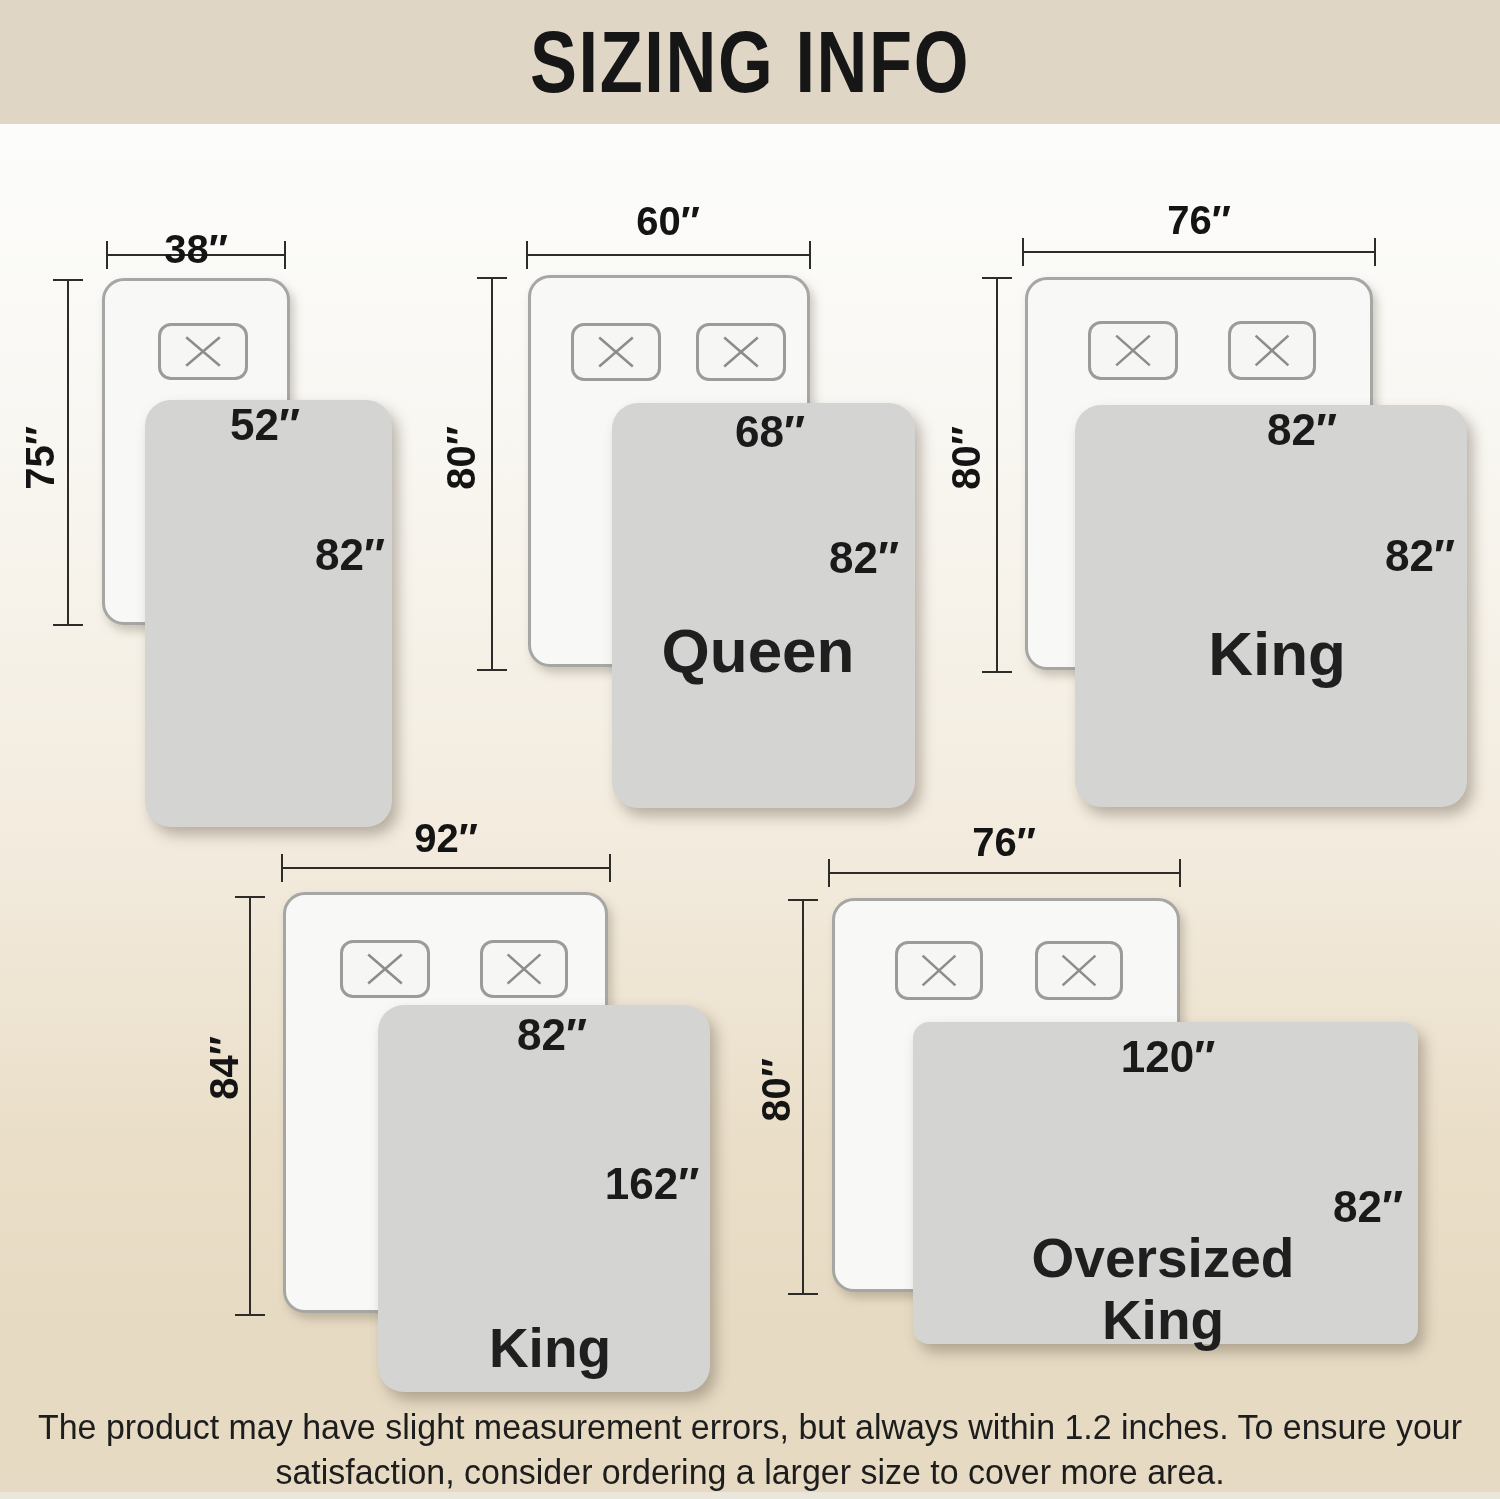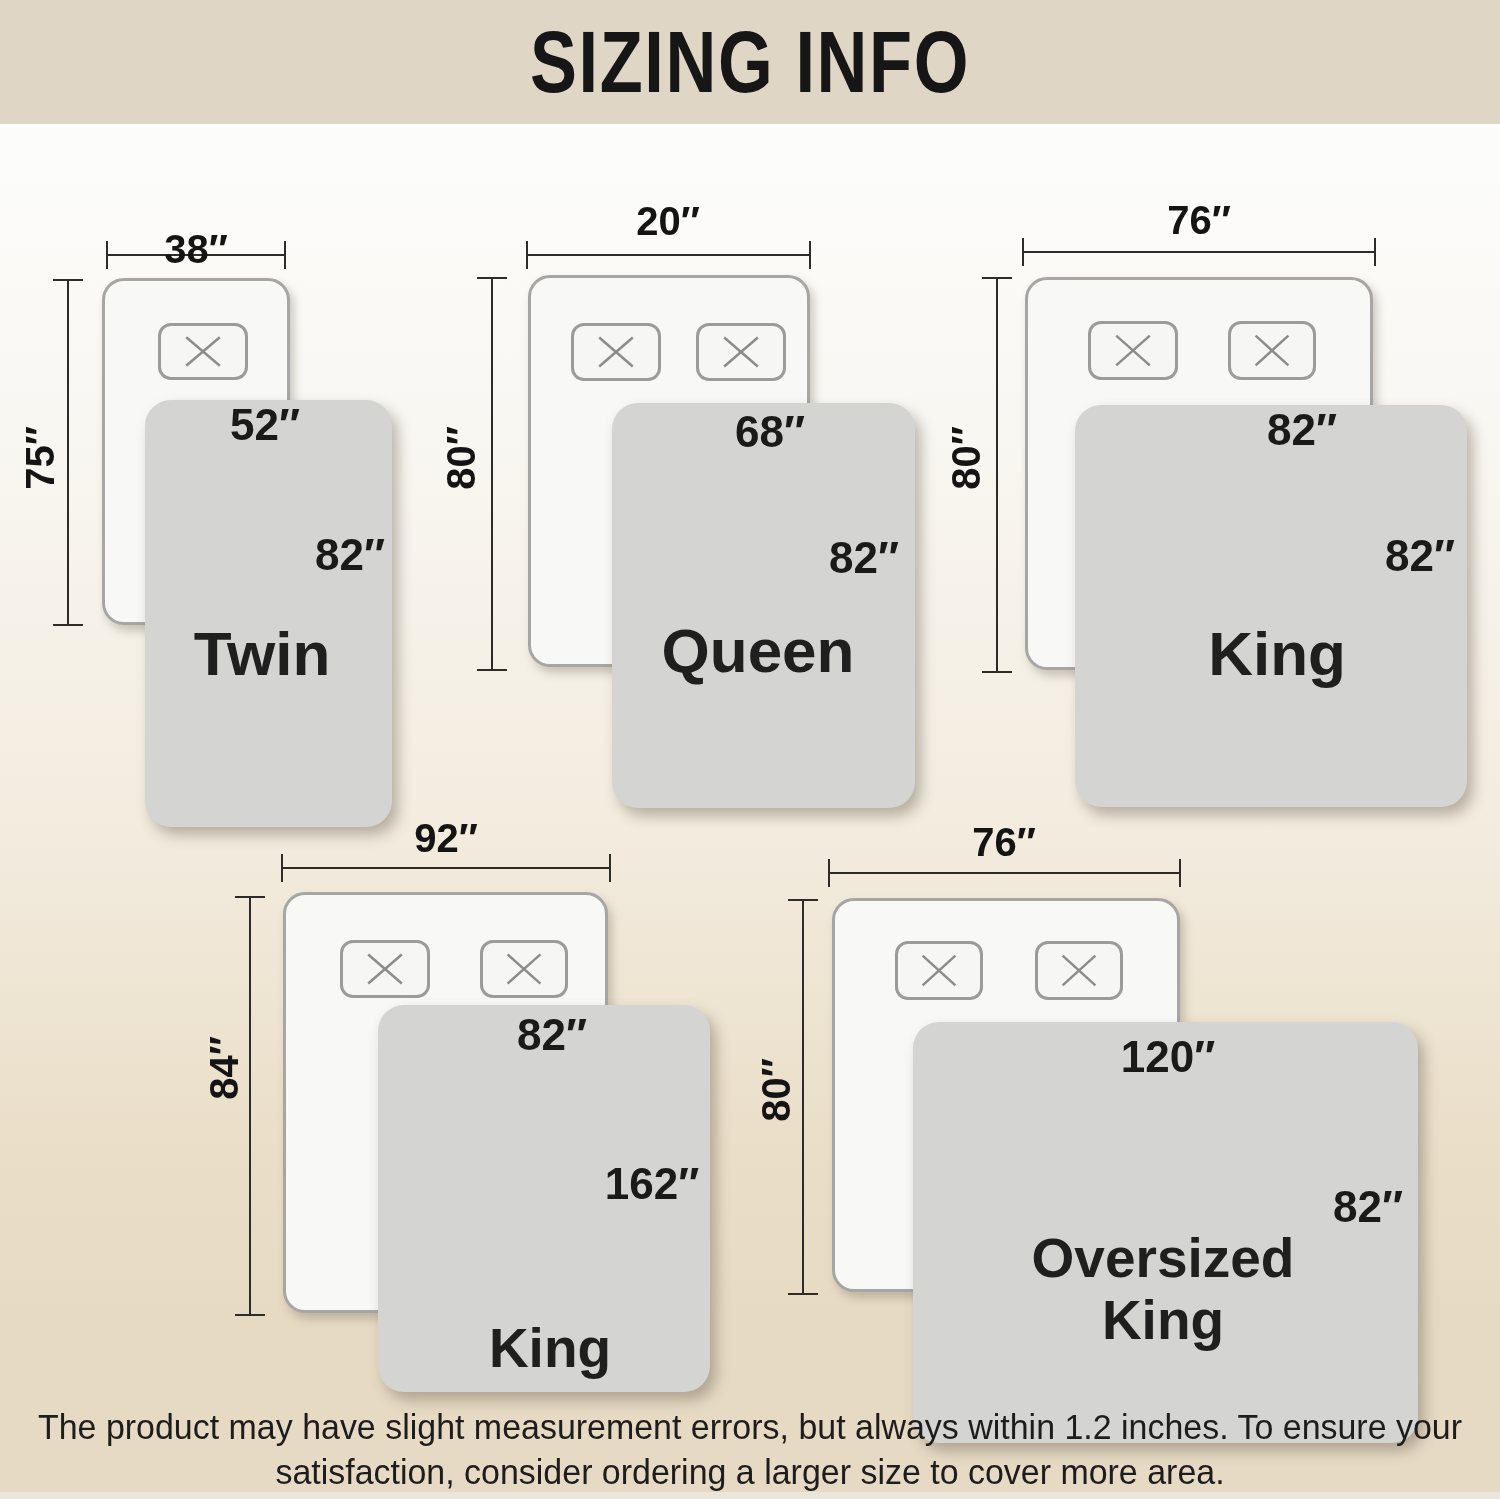--- a/index.html
+++ b/index.html
@@ -76,26 +76,25 @@
       <div class="pillow" style="left: 53px; top: 42px; width: 90px; height: 57px;">
         <svg viewBox="0 0 100 100" preserveAspectRatio="none">
           <line x1="30" y1="22" x2="70" y2="78" stroke="#8c8c8a" stroke-width="2.5" vector-effect="non-scaling-stroke"></line>
           <line x1="70" y1="22" x2="30" y2="78" stroke="#8c8c8a" stroke-width="2.5" vector-effect="non-scaling-stroke"></line>
         </svg>
       </div>
     </div>
     <div class="blanket" style="left: 145px; top: 400px; width: 247px; height: 427px;">
       <div class="blanket-num" style="left: 120px; top: 25px;">52″</div>
       <div class="blanket-num" style="left: 205px; top: 155px;">82″</div>
-      <div class="size-name" style="left: 117px; top: 253px;">Twin</div>
     </div>
     <div class="dim-line" style="left: 527px; top: 254px; width: 283px; height: 2px;"></div>
     <div class="dim-line" style="left: 526px; top: 241px; width: 2px; height: 28px;"></div>
     <div class="dim-line" style="left: 809px; top: 241px; width: 2px; height: 28px;"></div>
-    <div class="dim-num" style="left: 668px; top: 221px;">20″</div>
+    <div class="dim-num" style="left: 668px; top: 221px;">60″</div>
     <div class="dim-line" style="left: 491px; top: 278px; width: 2px; height: 392px;"></div>
     <div class="dim-line" style="left: 477px; top: 277px; width: 30px; height: 2px;"></div>
     <div class="dim-line" style="left: 477px; top: 669px; width: 30px; height: 2px;"></div>
     <div class="dim-num rot" style="left: 461px; top: 458px;">80″</div>
     <div class="bed" style="left: 528px; top: 275px; width: 282px; height: 392px;">
       <div class="pillow" style="left: 40px; top: 45px; width: 90px; height: 58px;">
         <svg viewBox="0 0 100 100" preserveAspectRatio="none">
           <line x1="30" y1="22" x2="70" y2="78" stroke="#8c8c8a" stroke-width="2.5" vector-effect="non-scaling-stroke"></line>
           <line x1="70" y1="22" x2="30" y2="78" stroke="#8c8c8a" stroke-width="2.5" vector-effect="non-scaling-stroke"></line>
         </svg>
@@ -181,21 +180,21 @@
           <line x1="70" y1="22" x2="30" y2="78" stroke="#8c8c8a" stroke-width="2.5" vector-effect="non-scaling-stroke"></line>
         </svg>
       </div>
       <div class="pillow" style="left: 200px; top: 40px; width: 88px; height: 59px;">
         <svg viewBox="0 0 100 100" preserveAspectRatio="none">
           <line x1="30" y1="22" x2="70" y2="78" stroke="#8c8c8a" stroke-width="2.5" vector-effect="non-scaling-stroke"></line>
           <line x1="70" y1="22" x2="30" y2="78" stroke="#8c8c8a" stroke-width="2.5" vector-effect="non-scaling-stroke"></line>
         </svg>
       </div>
     </div>
-    <div class="blanket" style="left: 913px; top: 1022px; width: 505px; height: 421px;">
+    <div class="blanket" style="left: 913px; top: 1022px; width: 505px; height: 322px; border-radius: 16px;">
       <div class="blanket-num" style="left: 255px; top: 35px;">120″</div>
       <div class="blanket-num" style="left: 455px; top: 185px;">82″</div>
       <div class="size-name sm" style="left: 250px; top: 236px;">Oversized</div>
       <div class="size-name sm" style="left: 250px; top: 298px;">King</div>
     </div>
     <div class="footer">
     <div>The product may have slight measurement errors, but always within 1.2 inches. To ensure your</div>
     <div>satisfaction, consider ordering a larger size to cover more area.</div>
   </div>
   <div class="bottom-strip"></div>

